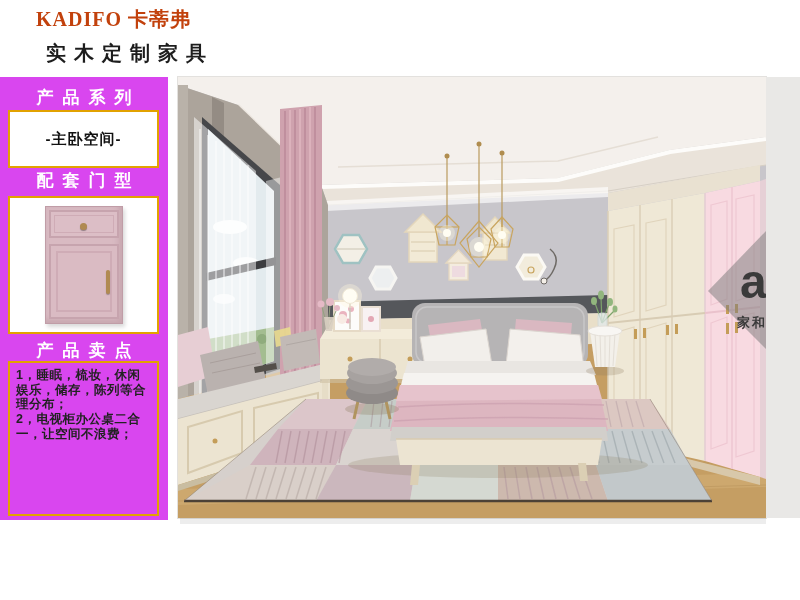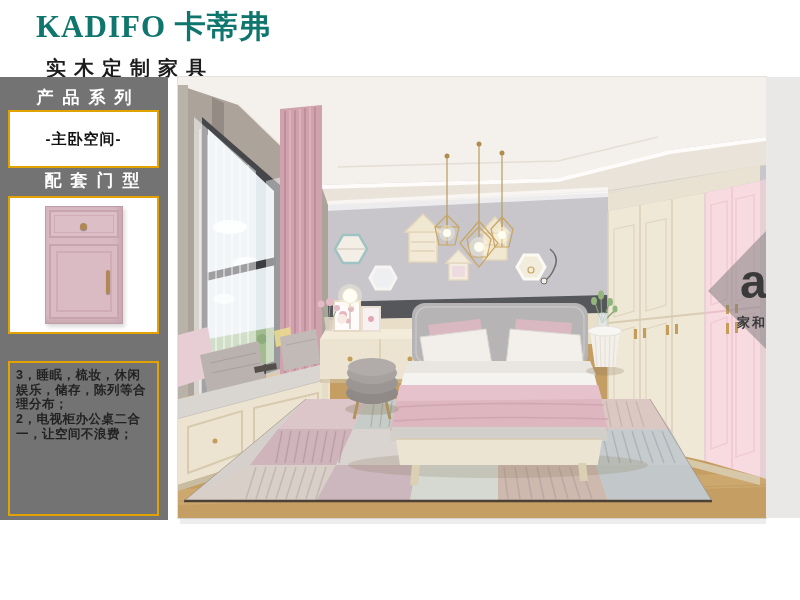--- a/index.html
+++ b/index.html
@@ -2,30 +2,30 @@
 <html><head>
 <meta charset="utf-8">
 <style>
   * { margin:0; padding:0; box-sizing:border-box; }
   html,body { width:800px; height:600px; }
   body { position:relative; width:800px; height:600px; background:#ffffff; overflow:hidden;
          font-family:"Liberation Sans", sans-serif; }
 
   
   .brand { position:absolute; left:36px; top:6px; }
-  .brand-title { font-family:"Liberation Serif", serif; font-weight:bold; font-size:31px;
-                 color:#0f766e; letter-spacing:1px; }
+  .brand-title { font-family:"Liberation Serif", serif; font-weight:bold; font-size:20px;
+                 color:#c2410c; letter-spacing:1px; }
   .brand-subtitle { margin-top:7px; margin-left:10px; font-size:20px; font-weight:bold;
                     color:#1d1d1d; letter-spacing:8px; }
 
   
-  .sidebar { position:absolute; left:0; top:77px; width:168px; height:443px; background:#737373; }
+  .sidebar { position:absolute; left:0; top:77px; width:168px; height:443px; background:#d946ef; }
   .side-title { position:absolute; left:0; width:168px; text-align:center; color:#ffffff;
                 font-weight:bold; font-size:17px; letter-spacing:9px; text-indent:9px; }
-  .t1 { top:9px; } .t2 { top:92px;margin-left:8px; } .t3 { top:262px; }
+  .t1 { top:9px; } .t2 { top:92px; } .t3 { top:262px; }
   .sbox { position:absolute; left:8px; width:151px; border:2px solid #e2a200; }
   .box-series { top:33px; height:58px; background:#ffffff; display:flex; align-items:center; justify-content:center; }
   .series-name { font-size:15px; font-weight:bold; color:#111; letter-spacing:1px; }
   .box-door { top:119px; height:138px; background:#ffffff; }
   .box-points { top:284px; height:155px; background:transparent; padding:5px 6px; }
   .point-line { font-size:12.5px; font-weight:bold; color:#222; line-height:1.17; letter-spacing:0.5px; }
 
   
   .door { position:absolute; left:50%; top:8px; margin-left:-39px; width:78px; height:118px;
           background:#d9bac2; border:1px solid #c09da7;
@@ -79,23 +79,24 @@
         <div class="drawer-panel"></div>
         <div class="door-knob"></div>
       </div>
       <div class="door-lower">
         <div class="lower-panel"></div>
         <div class="door-handle"></div>
       </div>
     </div>
   </div>
 
+  <div class="side-title t3">产品卖点</div>
 
   <div class="sbox box-points">
-    <div class="point-line">3，睡眠，梳妆，休闲娱乐，储存，陈列等合理分布；</div>
+    <div class="point-line">1，睡眠，梳妆，休闲娱乐，储存，陈列等合理分布；</div>
     <div class="point-line">2，电视柜办公桌二合一，让空间不浪费；</div>
   </div>
 </div>
 
 <div class="photo">
 <svg width="588" height="441" viewBox="0 0 588 441">
 
   <rect x="0" y="0" width="588" height="441" fill="#c8c6cb"></rect>
 
   <g>

